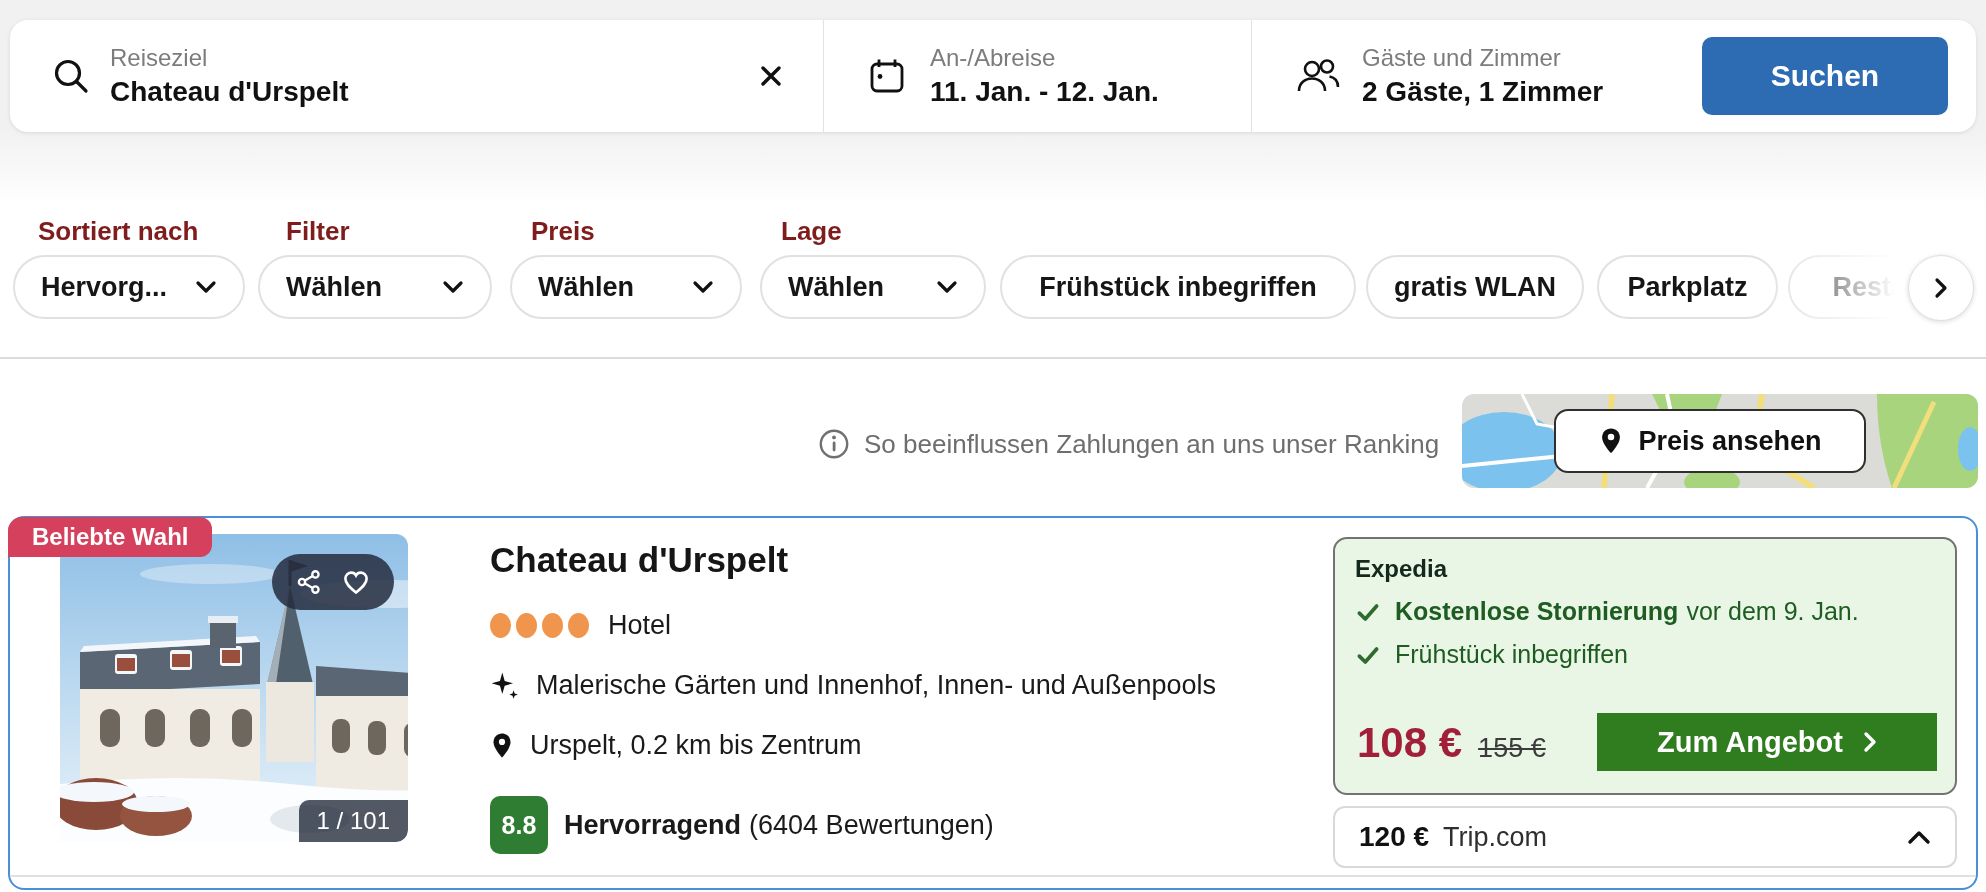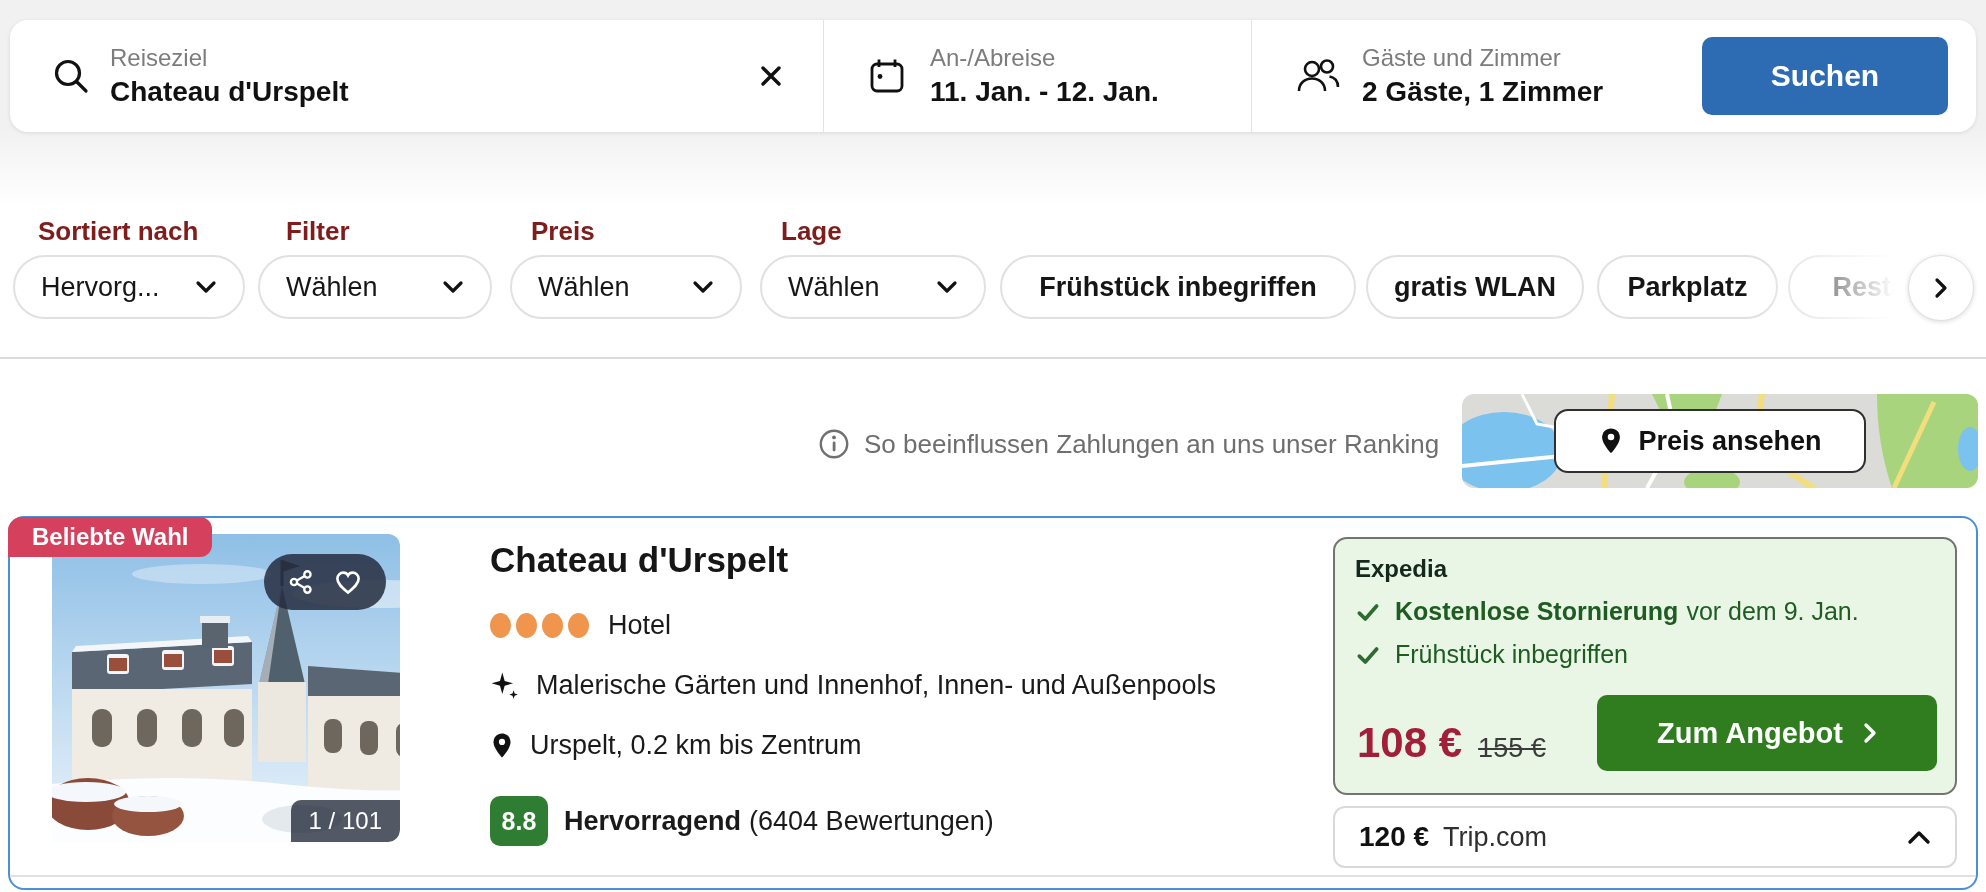--- a/index.html
+++ b/index.html
@@ -17,21 +17,21 @@
   .sb-label{font-size:24px;color:#7c7c7c;}
   .sb-value{font-size:28px;font-weight:bold;color:#111;}
   .sb-clear{position:absolute;right:30px;top:50%;transform:translateY(-50%);width:44px;height:44px;
             display:flex;align-items:center;justify-content:center;cursor:pointer;background:none;border:none;}
   .search-btn{position:absolute;right:28px;top:17px;width:246px;height:78px;background:#2d6cb3;
               border:none;border-radius:10px;color:#fff;font-size:30px;font-weight:bold;
               font-family:inherit;cursor:pointer;}
   
   .flabel{top:216px;font-size:26px;font-weight:bold;color:#7f1d1d;}
   .pill{top:255px;height:64px;background:#fff;border:2px solid #e1e1e1;border-radius:32px;
-        box-sizing:border-box;display:flex;align-items:center;font-size:27px;color:#161616;cursor:pointer;}
+        box-sizing:border-box;display:flex;align-items:center;font-size:27px;color:#161616;cursor:pointer;font-weight:bold;}
   .pill.dd{justify-content:space-between;padding:0 26px;}
   .pill.feat{justify-content:center;font-weight:bold;}
   .fade{left:1758px;top:246px;width:228px;height:82px;
         background:linear-gradient(to right,rgba(255,255,255,0),#fff 60%);pointer-events:none;}
   .more-btn{left:1908px;top:255px;width:64px;height:64px;border-radius:50%;background:#fff;
             border:1px solid #e0e0e0;box-shadow:0 1px 5px rgba(0,0,0,.14);display:flex;
             align-items:center;justify-content:center;cursor:pointer;}
   .hr1{left:0;top:357px;width:1986px;height:2px;background:#dcdcdc;}
   
   .ranknote{left:818px;top:427px;height:34px;display:flex;align-items:center;gap:14px;
@@ -39,47 +39,47 @@
   .mapthumb{left:1462px;top:394px;width:516px;height:94px;border-radius:12px;overflow:hidden;cursor:pointer;}
   .mapbtn{position:absolute;left:92px;top:15px;width:312px;height:64px;background:#fff;
           border:2.5px solid #2f2f2f;border-radius:14px;display:flex;align-items:center;
           justify-content:center;gap:14px;font-size:27px;font-weight:bold;color:#111;cursor:pointer;font-family:inherit;}
   
   .card{left:8px;top:516px;width:1970px;height:374px;background:#fff;border:2px solid #4a90d9;
         border-radius:16px;box-sizing:border-box;}
   .badge{left:8px;top:517px;height:40px;padding:0 24px;background:#d5415c;color:#fff;
          font-size:24px;font-weight:bold;display:flex;align-items:center;
          border-radius:14px 12px 12px 0;z-index:3;}
-  .himg{position:absolute;left:10px;top:16px;width:348px;height:308px;border-radius:12px;overflow:hidden;cursor:pointer;padding-left:32px;}
+  .himg{position:absolute;left:18px;top:16px;width:348px;height:308px;border-radius:12px;overflow:hidden;cursor:pointer;padding-left:32px;}
   .actionpill{position:absolute;right:14px;top:20px;width:122px;height:56px;border-radius:28px;
               background:rgba(36,44,62,.85);display:flex;align-items:center;justify-content:center;gap:18px;}
   .imgcounter{position:absolute;right:0;bottom:0;background:rgba(25,32,48,.75);color:#fff;
               font-size:24px;padding:7px 18px;border-radius:10px 0 12px 0;}
   .hname{left:480px;top:22px;font-size:35px;font-weight:bold;color:#161616;cursor:pointer;}
   .starsrow{left:480px;top:92px;display:flex;align-items:center;}
   .dot{width:21px;height:25px;border-radius:50%;background:#f0954d;margin-right:5px;display:inline-block;}
   .htype{font-size:27px;margin-left:14px;}
   .inforow{left:480px;top:152px;display:flex;align-items:center;gap:16px;font-size:27px;}
   .inforow2{left:480px;top:212px;display:flex;align-items:center;gap:16px;font-size:27px;}
   .raterow{left:480px;top:278px;display:flex;align-items:center;gap:16px;font-size:27px;}
-  .ratebadge{width:58px;height:50px;background:#2f7d33;border-radius:10px;color:#fff;font-size:25px;
+  .ratebadge{width:58px;height:58px;background:#2f7d33;border-radius:10px;color:#fff;font-size:25px;
              font-weight:bold;display:flex;align-items:center;justify-content:center;}
   .ratetext b{margin-right:8px;}
   
   .offer{left:1323px;top:19px;width:624px;height:258px;background:#e9f6e5;border:2px solid #737373;
          border-radius:14px;box-sizing:border-box;padding:16px 20px;}
   .provider{font-size:24px;font-weight:bold;color:#14281c;}
   .benefit{display:flex;align-items:center;gap:14px;font-size:25px;color:#1e5c21;margin-top:14px;}
   .benefit b{margin-right:8px;}
   .benefit b:empty{display:none;margin:0;}
   .pricewrap{position:absolute;left:22px;bottom:26px;display:flex;align-items:baseline;}
   .price{font-size:42px;font-weight:bold;color:#a11f38;}
   .oldprice{font-size:27px;color:#3b3b3b;text-decoration:line-through;margin-left:16px;}
-  .cta{position:absolute;right:18px;bottom:22px;width:340px;height:76px;background:#2f7d1e;border:none;
-       border-radius:10px;color:#fff;font-size:29px;font-weight:bold;display:flex;align-items:center;
+  .cta{position:absolute;right:18px;bottom:22px;width:340px;height:58px;background:#2f7d1e;border:none;
+       border-radius:0;color:#fff;font-size:29px;font-weight:bold;display:flex;align-items:center;
        justify-content:center;gap:20px;cursor:pointer;font-family:inherit;}
   .altoffer{left:1323px;top:288px;width:624px;height:62px;border:2px solid #d9d9d9;border-radius:12px;
             box-sizing:border-box;display:flex;align-items:center;padding:0 24px;cursor:pointer;background:#fff;}
   .altprice{font-size:28px;font-weight:bold;color:#111;}
   .altprov{font-size:27px;color:#2f2f2f;margin-left:14px;}
   .altchev{margin-left:auto;display:flex;align-items:center;}
   .cardhr{left:0;top:357px;width:100%;height:2px;background:#e0e0e0;position:absolute;}
 </style>
 </head>
 <body>

